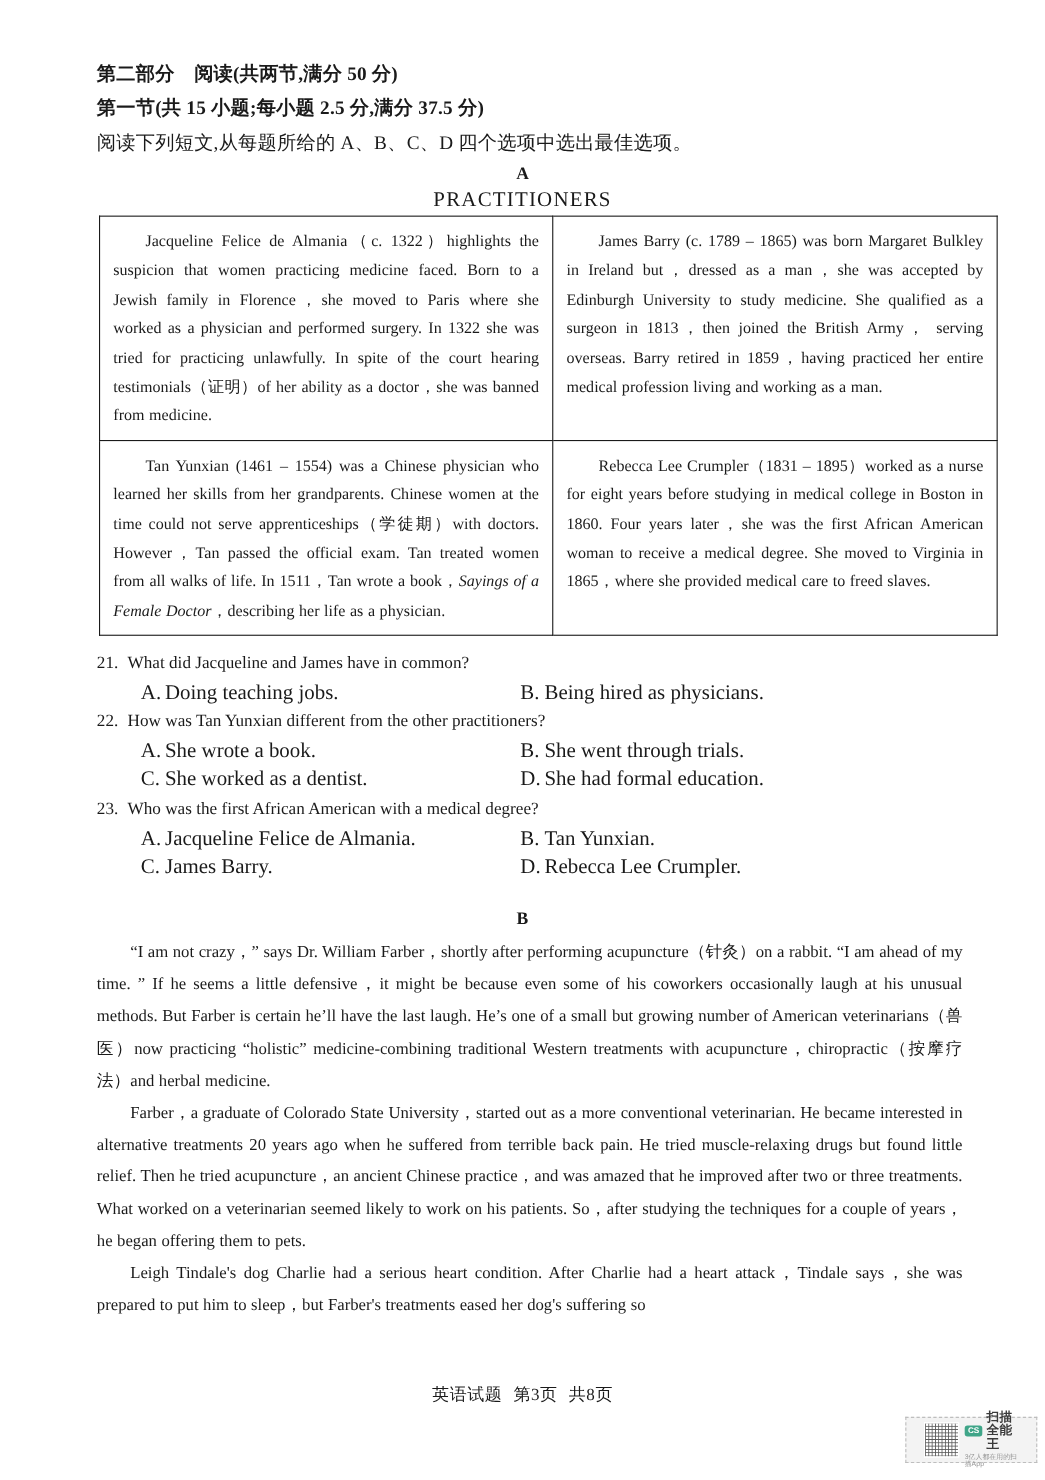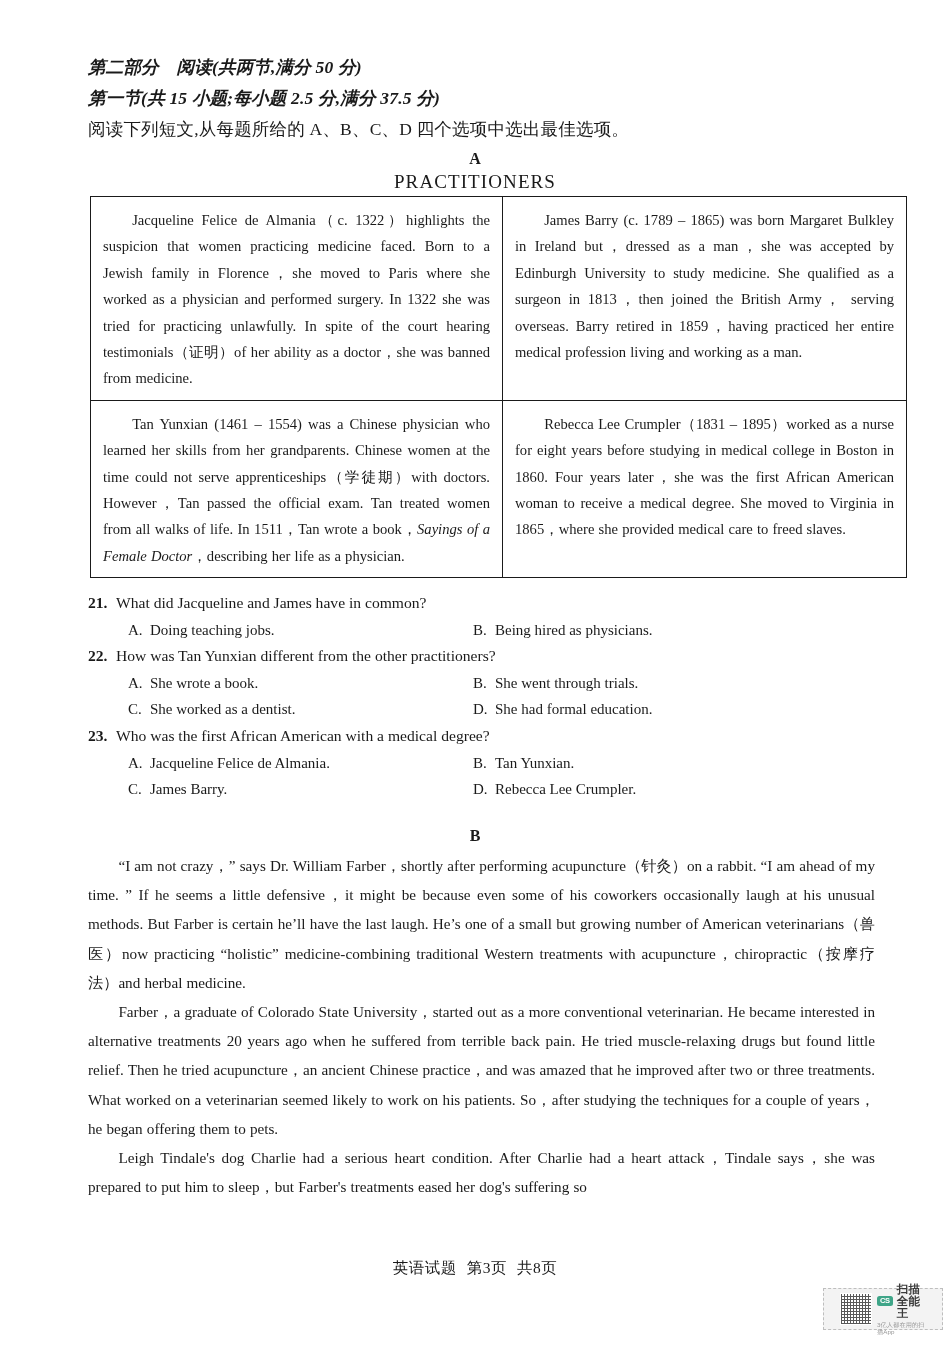--- a/index.html
+++ b/index.html
@@ -31,21 +31,20 @@
     width: 780px;
   }
   .cn-line {
     font-size: 17.5px;
     line-height: 31px;
     letter-spacing: 0.2px;
     white-space: nowrap;
   }
   .cn-line.bold-lead {
     font-weight: bold;
-    font-style: italic;
   }
 
   
   .section-letter {
     text-align: center;
     font-weight: bold;
     font-size: 16px;
     line-height: 22px;
   }
   .passage-title {
@@ -99,26 +98,25 @@
     font-size: 15.6px;
     line-height: 26.6px;
     white-space: nowrap;
   }
   .q-stem {
     padding-left: 0;
   }
   .q-num {
     display: inline-block;
     width: 28px;
-    font-weight: bold;
   }
   .opt-row {
     position: relative;
     height: 26.6px;
-    font-size: 15px;
+    font-size: 19px;
     line-height: 26.6px;
   }
   .opt {
     position: absolute;
     top: 0;
     white-space: nowrap;
   }
   .opt.left  { left: 40px; }
   .opt.right { left: 385px; }
   .opt-letter {

